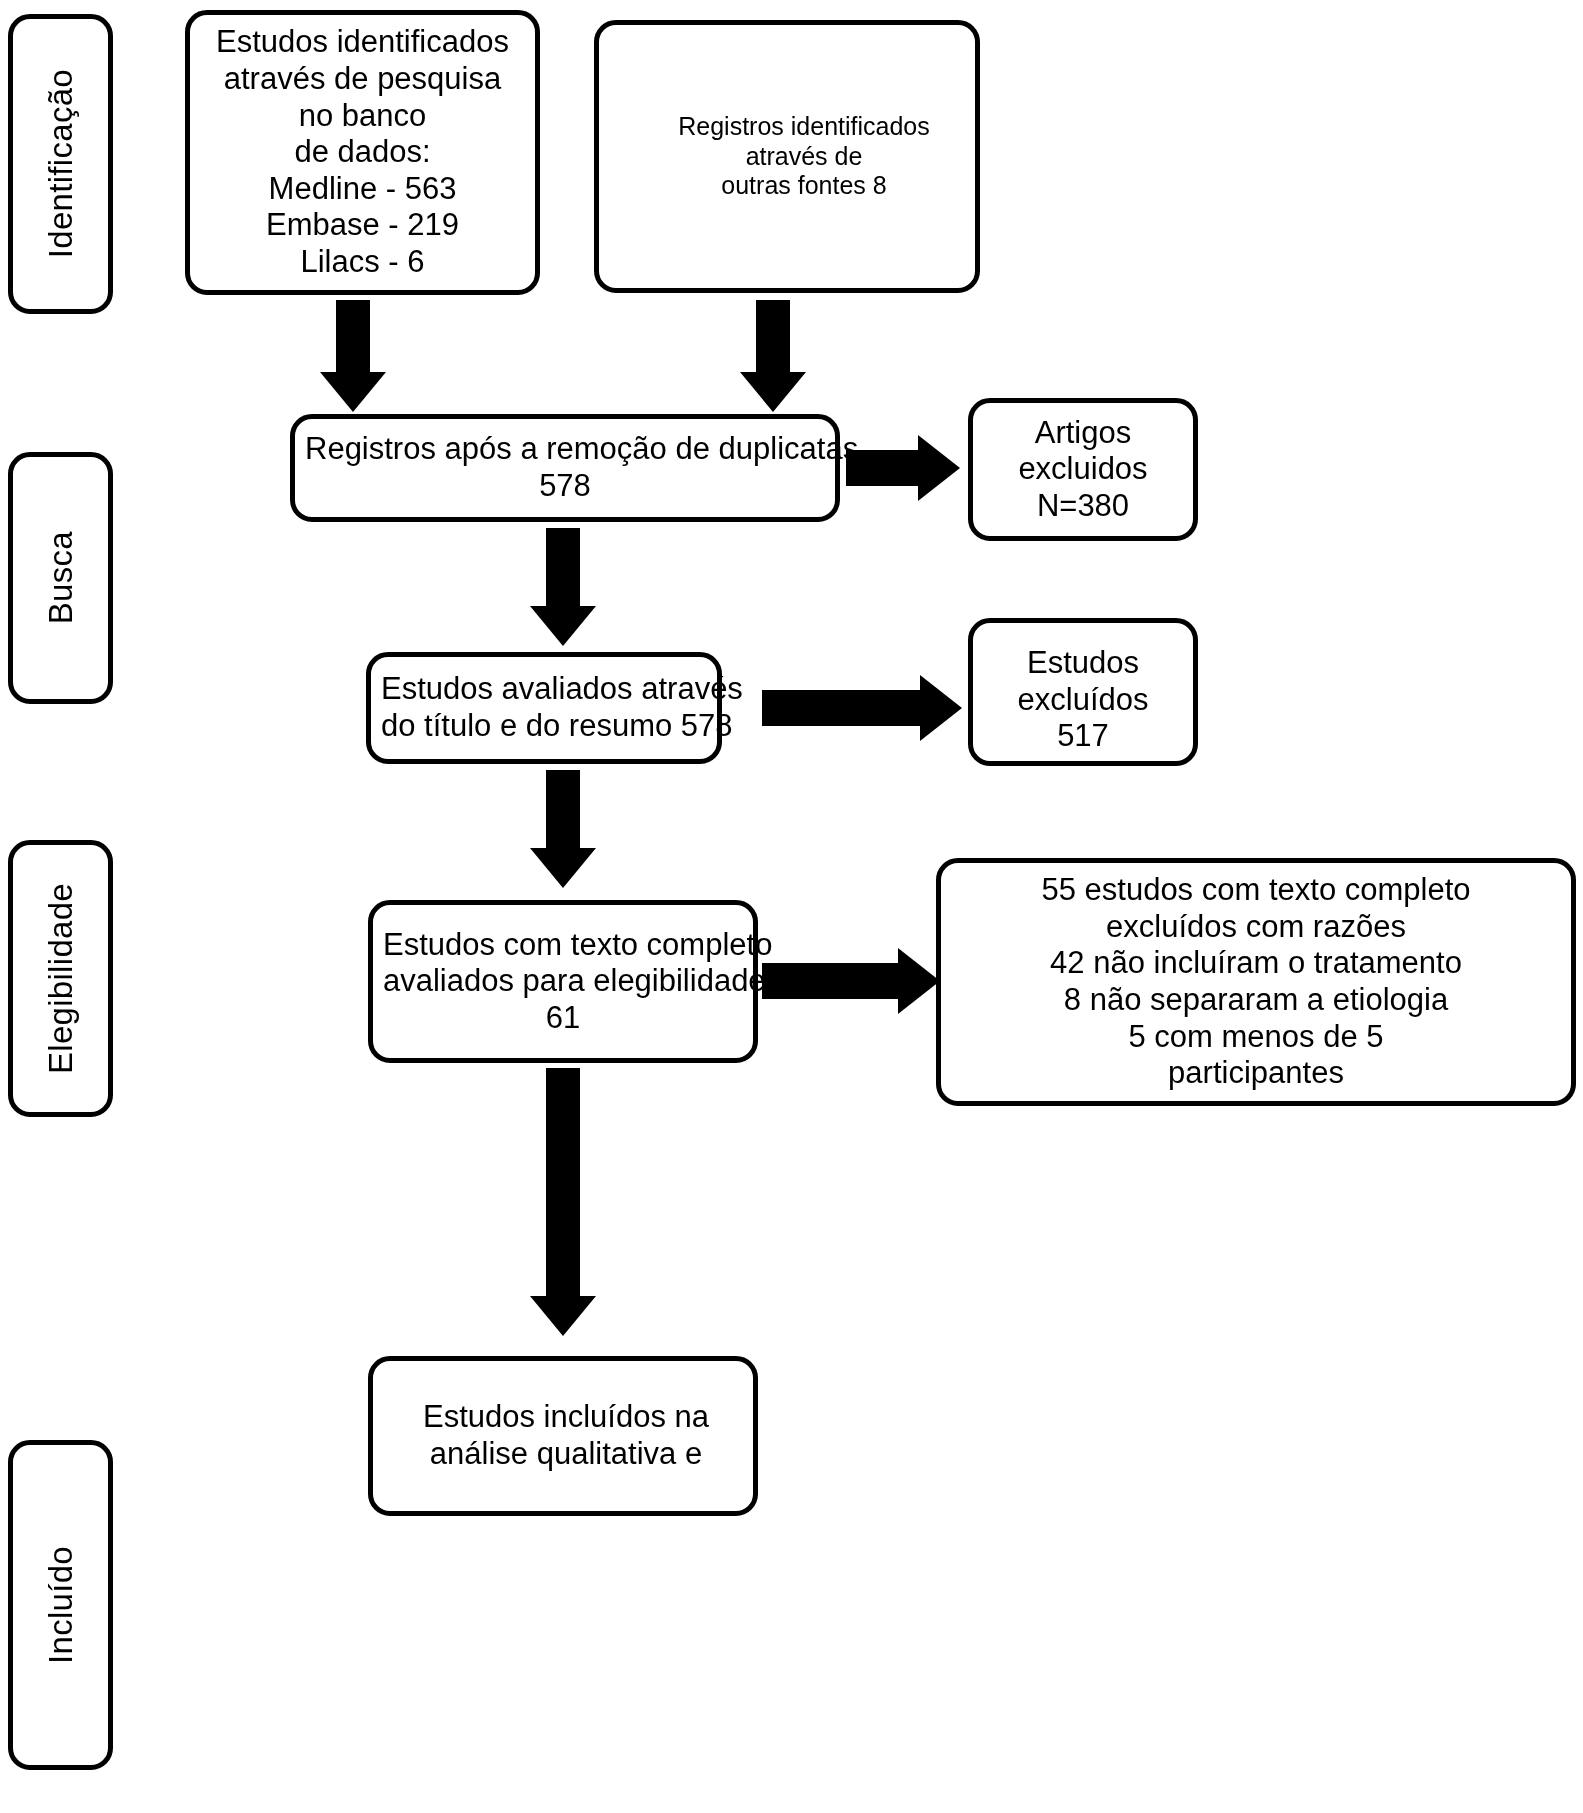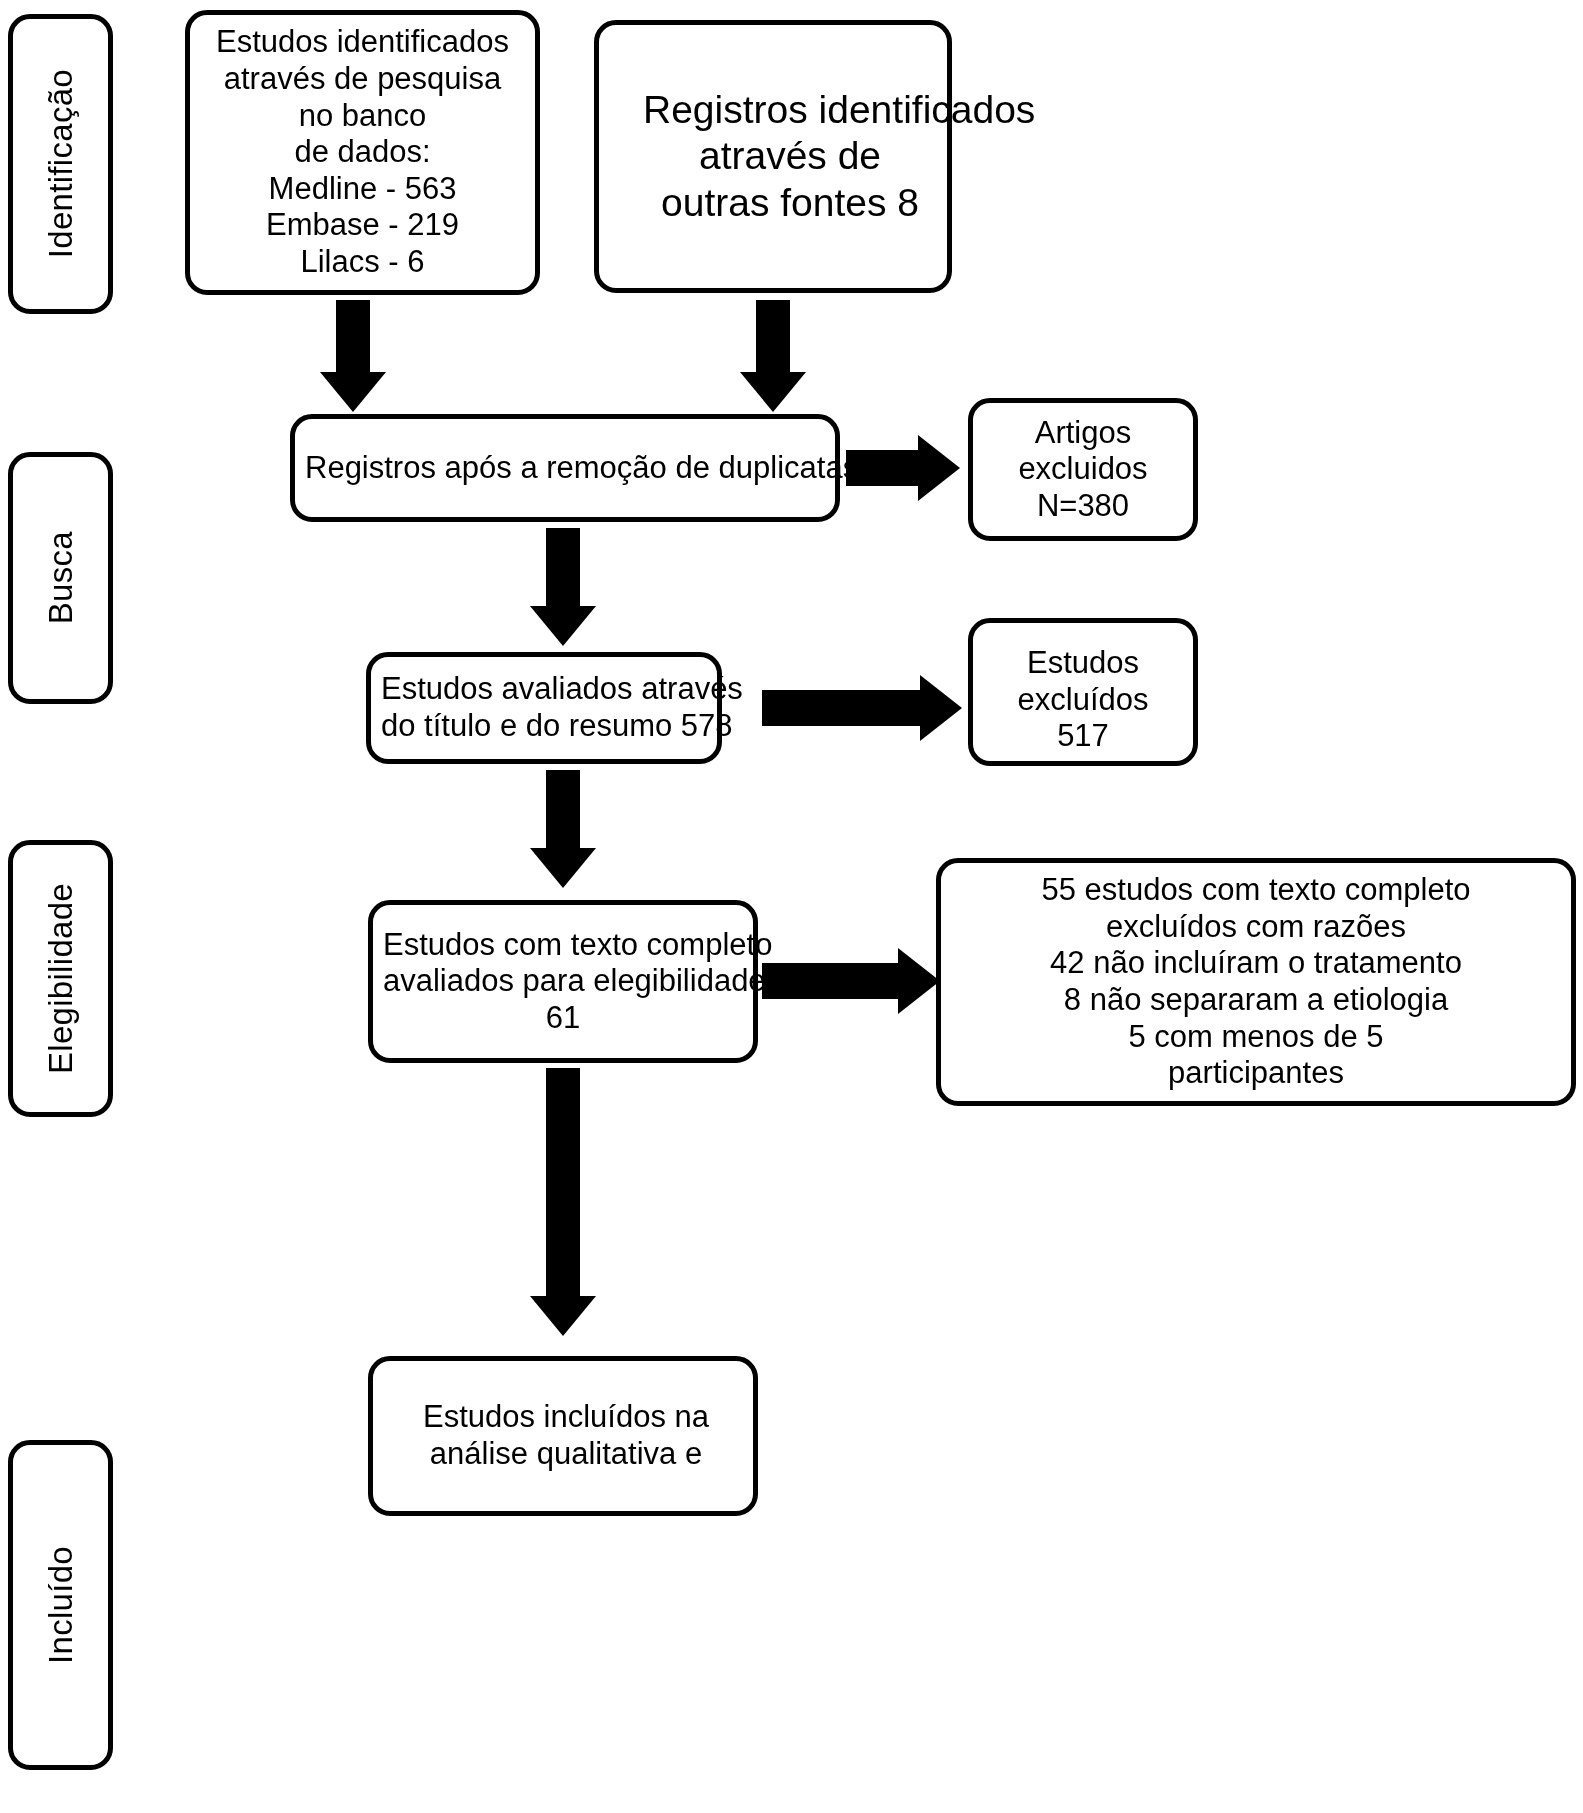--- a/index.html
+++ b/index.html
@@ -134,41 +134,42 @@
       <span class="ln">Estudos identificados</span>
       <span class="ln">através de pesquisa</span>
       <span class="ln">no banco</span>
       <span class="ln">de dados:</span>
       <span class="ln">Medline - 563</span>
       <span class="ln">Embase - 219</span>
       <span class="ln">Lilacs - 6</span>
     </div>
   </div>
 
-  <div class="box" style="left:594px; top:20px; width:358px; height:273px; font-size:39px;padding-left:44px;">
+  <div class="box" style="left:594px; top:20px; width:386px; height:273px; font-size:25px;padding-left:44px;">
     <div class="lines">
       <span class="ln">Registros identificados</span>
       <span class="ln">através de</span>
       <span class="ln">outras fontes 8</span>
     </div>
   </div>
 
   <div class="arrow-down" style="left:320px; top:300px; width:66px; height:112px;">
     <span class="shaft" style="width:34px; height:78px;"></span>
     <span class="head"></span>
   </div>
 
   <div class="arrow-down" style="left:740px; top:300px; width:66px; height:112px;">
     <span class="shaft" style="width:34px; height:78px;"></span>
     <span class="head"></span>
   </div>
 
   <div class="box" style="left:290px; top:414px; width:550px; height:108px; font-size:31px;">
     <div class="lines">
       <span class="ln">Registros após a remoção de duplicatas</span>
+      <span class="ln">578</span>
     </div>
   </div>
 
   <div class="arrow-right" style="left:846px; top:435px; width:114px; height:66px;">
     <span class="shaft" style="height:36px; width:80px;"></span>
     <span class="head"></span>
   </div>
 
   <div class="box" style="left:968px; top:398px; width:230px; height:143px; font-size:31px;">
     <div class="lines">

